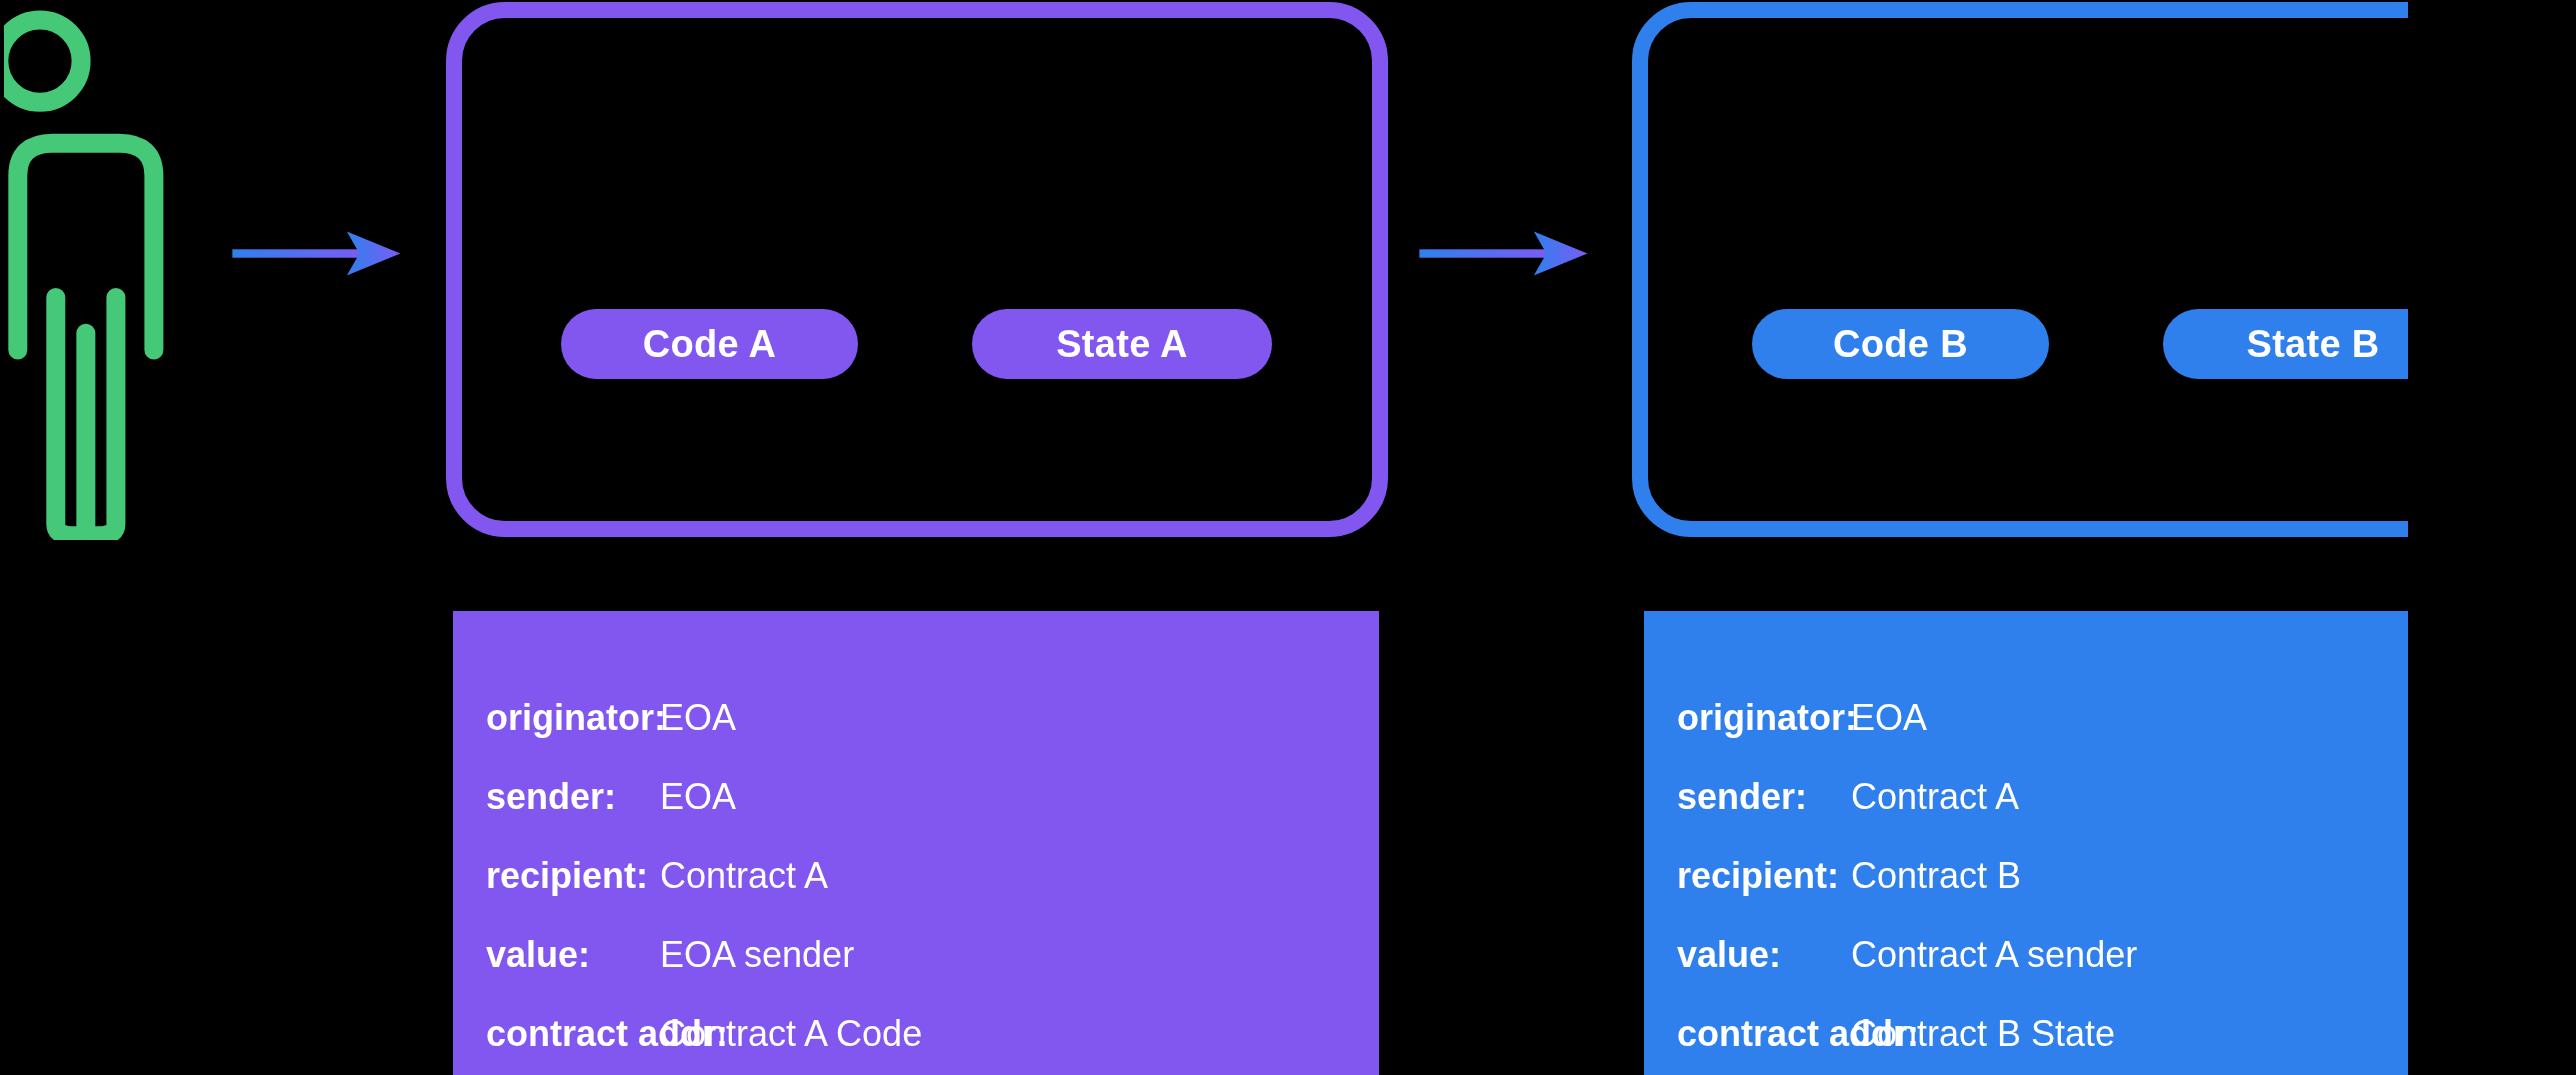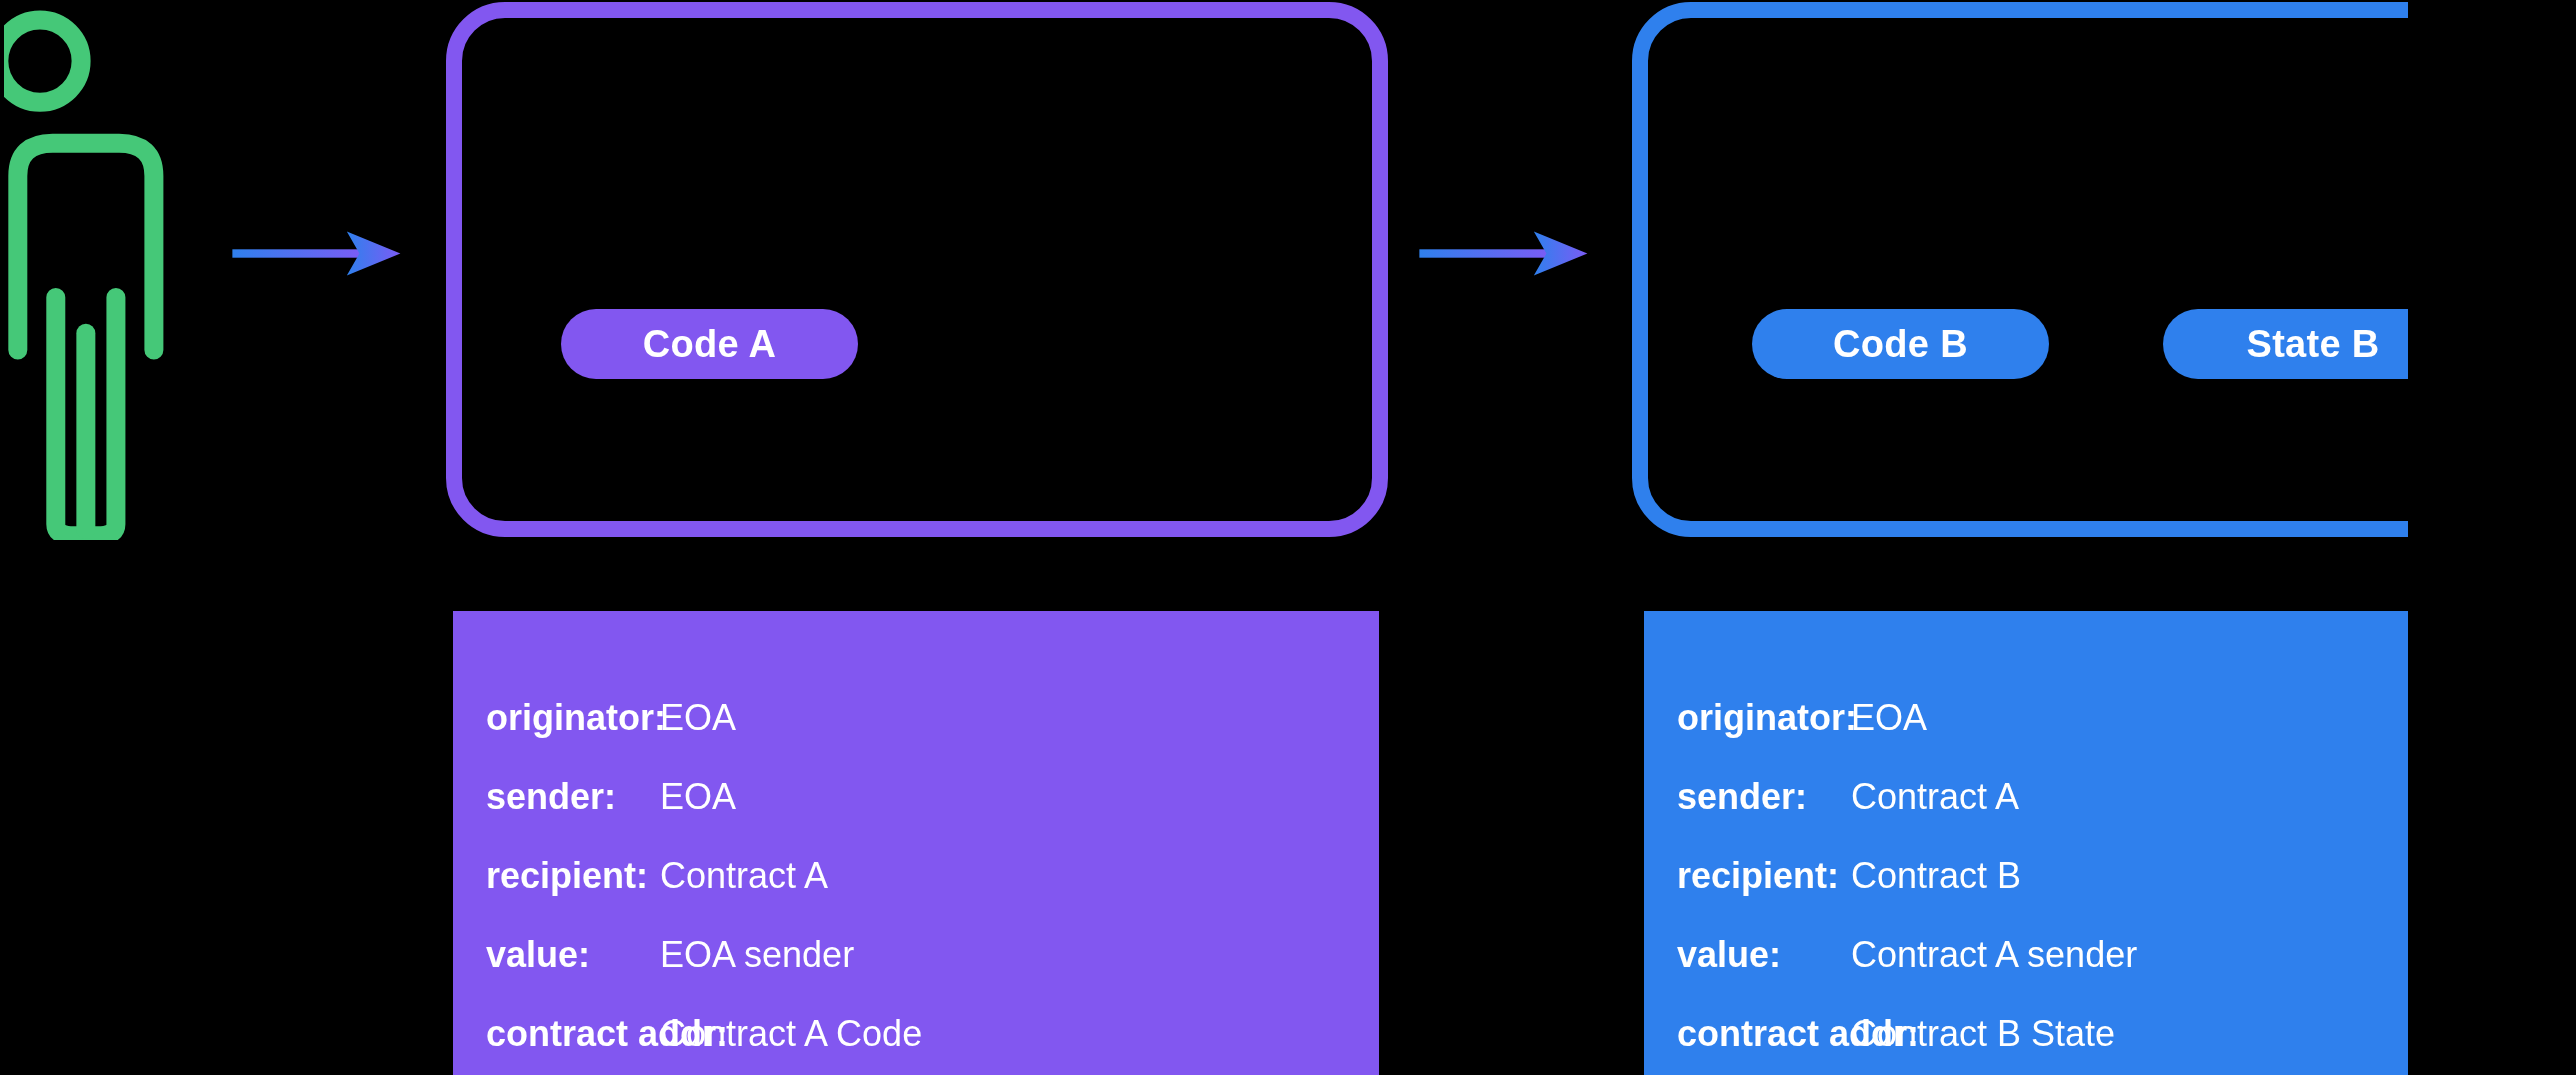--- a/index.html
+++ b/index.html
@@ -149,20 +149,21 @@
         <stop offset="0%" stop-color="#2F80ED"></stop>
         <stop offset="100%" stop-color="#7B5CF5"></stop>
       </linearGradient>
     </defs>
     <rect x="0" y="52" width="248" height="16" fill="url(#arrowGrad2)"></rect>
     <path d="M 218 18 L 320 60 L 218 102 L 242 60 Z" fill="url(#arrowGrad2)"></path>
   </svg>
 
   <div class="contract-box contract-box-a"></div>
   <div class="pill pill-purple pill-code-a">Code A</div>
+  <div class="pill pill-purple pill-state-a">State A</div>
 
   <div class="contract-box contract-box-b"></div>
   <div class="pill pill-blue pill-code-b">Code B</div>
   <div class="pill pill-blue pill-state-b">State B</div>
 
   <div class="info-panel info-panel-a">
     <div class="info-row">
       <span class="info-key">originator:</span>
       <span class="info-val">EOA</span>
     </div>

